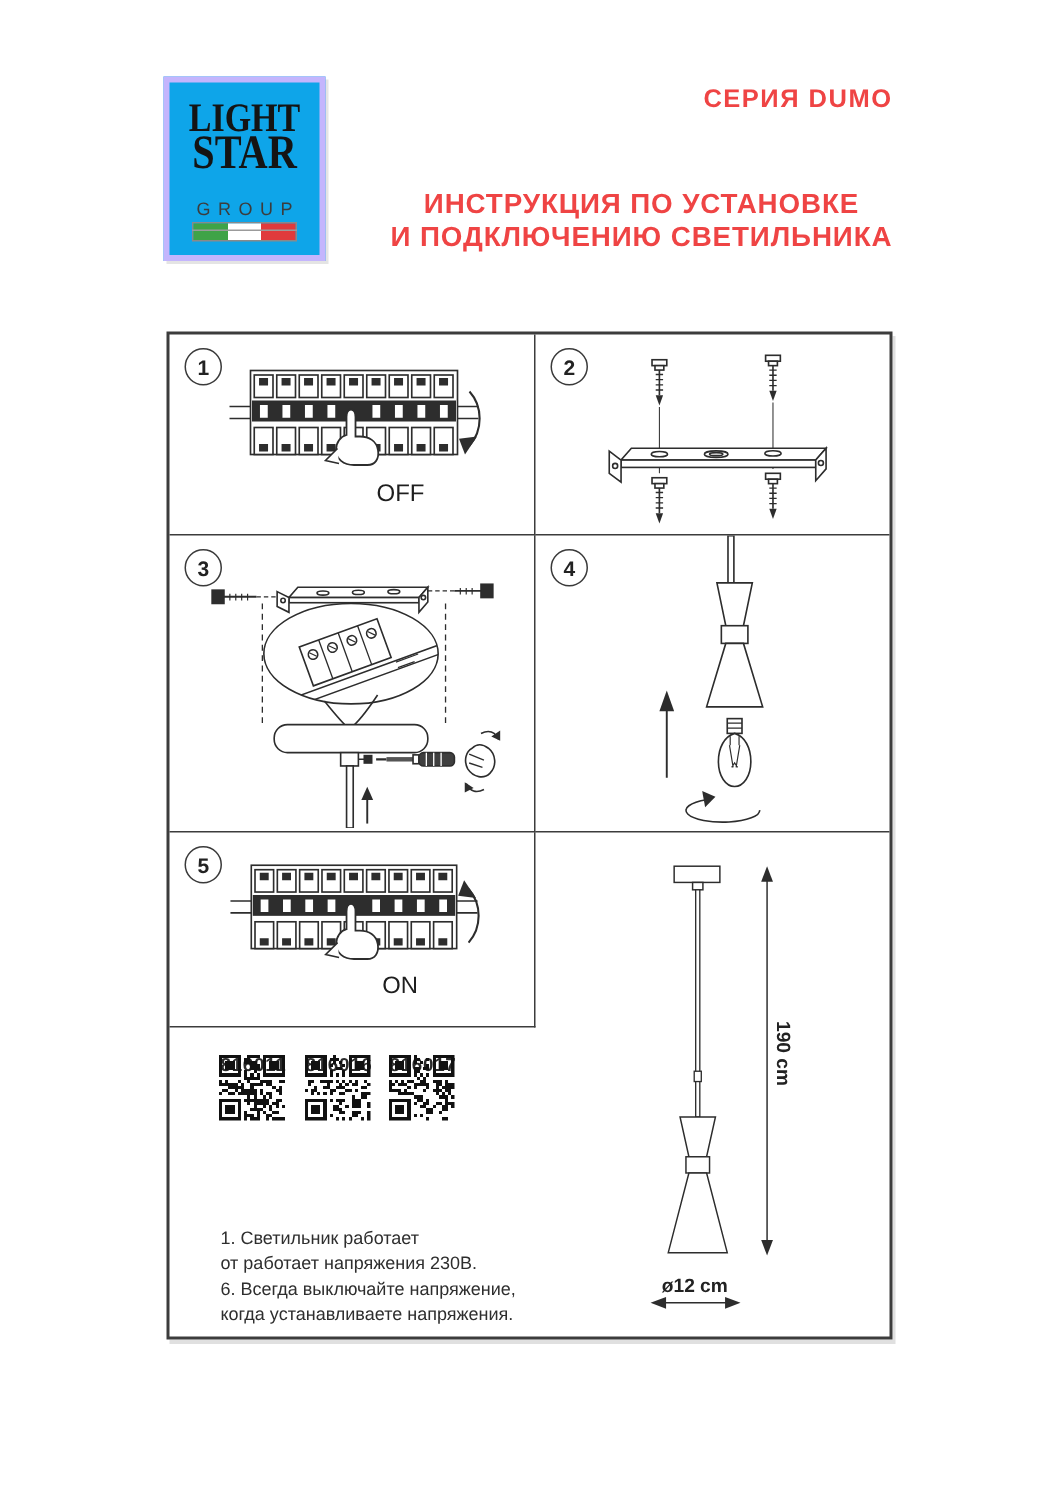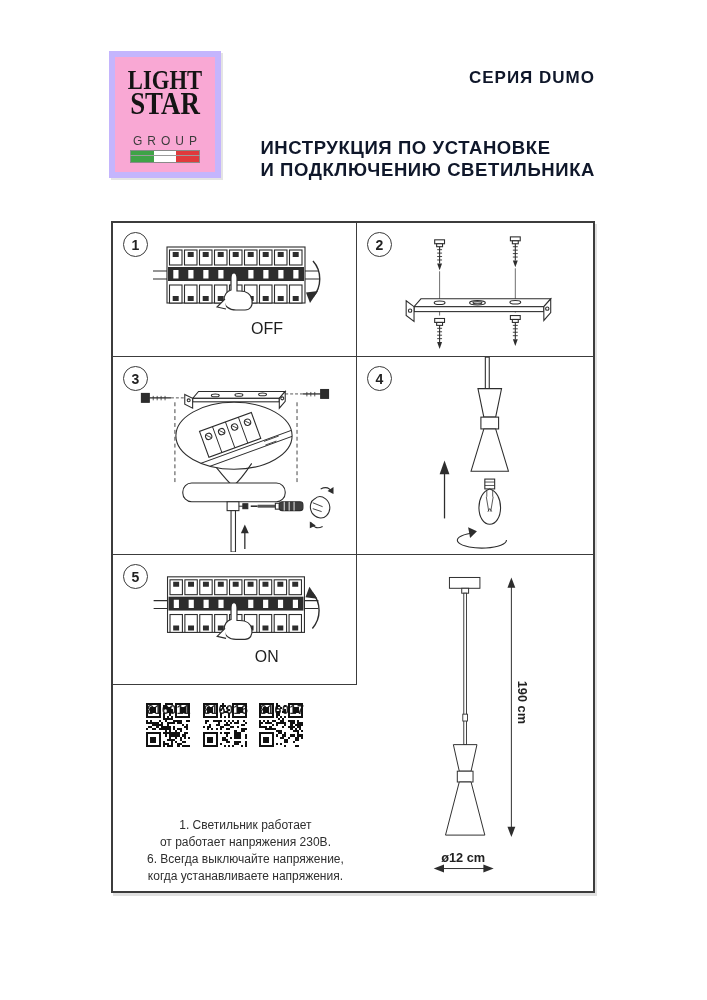--- a/index.html
+++ b/index.html
@@ -1,30 +1,30 @@
 <!DOCTYPE html>
 <html><head>
 <meta charset="utf-8">
 <style>
   html,body{margin:0;padding:0;background:#fff;}
   body{width:707px;height:1000px;position:relative;font-family:"Liberation Sans",sans-serif;overflow:hidden;}
 
   
-  .logo-box{position:absolute;left:109px;top:51px;width:100px;height:115px;border:6px solid #c4b5fd;
-            background:#f9a8d4;box-shadow:2px 2px 0 #e4e4e4;}
+  .logo-box{position:absolute;left:109px;top:51px;width:100px;height:115px;border:4px solid #c4b5fd;
+            background:#0ea5e9;box-shadow:2px 2px 0 #e4e4e4;}
   .logo-light{font-family:"Liberation Serif",serif;font-weight:700;font-size:27px;line-height:21px;
               color:#141414;text-align:center;margin-top:13px;transform:scaleX(.84);}
   .logo-star{font-family:"Liberation Serif",serif;font-weight:700;font-size:32px;line-height:24px;
              color:#141414;text-align:center;transform:scaleX(.84);}
   .logo-group{font-size:12px;letter-spacing:5px;color:#3c3c3c;text-align:center;margin-top:19px;padding-left:5px;}
   .flag{position:absolute;left:15px;top:93px;width:68px;height:11px;border:1px solid #8a8a8a;display:flex;}
   .flag>div{flex:1;}
   .flag-line{position:absolute;left:15px;top:98px;width:70px;height:1px;background:#9b9b9b;}
 
-  .hdr{position:absolute;right:112px;text-align:left;color:#0f172a;font-weight:700;margin-top:12px;}
+  .hdr{position:absolute;right:112px;text-align:center;color:#ef4444;font-weight:700;}
   .hdr-series{top:54px;font-size:17px;line-height:23px;letter-spacing:1px;}
   .hdr-title{top:125px;font-size:18.5px;line-height:22px;letter-spacing:.6px;}
 
   
   .itable{position:absolute;left:111px;top:221px;width:484px;height:672px;border:2px solid #3c3c3c;
           box-sizing:border-box;background:#fff;box-shadow:2px 3px 0 #e0e0e0;}
   .cell{position:absolute;box-sizing:border-box;}
   .cell svg{position:absolute;left:0;top:0;display:block;}
   #c1{left:0;top:0;width:244px;height:134px;border-right:1.5px solid #3c3c3c;border-bottom:1.5px solid #3c3c3c;}
   #c2{left:244px;top:0;width:236px;height:134px;border-bottom:1.5px solid #3c3c3c;}
@@ -34,21 +34,21 @@
   #c6{left:244px;top:332px;width:236px;height:336px;}
   #c7{left:0;top:462px;width:244px;height:206px;}
 
   .badge{position:absolute;left:10px;top:9px;width:23px;height:23px;border:1.5px solid #3a3a3a;border-radius:50%;
          display:flex;align-items:center;justify-content:center;font-size:14px;font-weight:700;color:#222;background:#fff;z-index:2;}
 
   
   .qr-item{position:absolute;width:46px;text-align:center;}
   .qr-item .qr-label{font-size:12.5px;font-weight:700;color:#2b2b2b;letter-spacing:.5px;display:block;margin-bottom:4px;}
   .qr-item .qr{width:44px;height:44px;margin:0 auto;}
-  .notes{position:absolute;left:34px;top:132px;font-size:12px;line-height:17px;color:#2e2e2e;white-space:nowrap;text-align:center;}
+  .notes{position:absolute;left:34px;top:132px;font-size:12px;line-height:17px;color:#2e2e2e;white-space:nowrap;}
 </style>
 </head>
 <body>
 
 <svg width="0" height="0" style="position:absolute" aria-hidden="true">
   <defs>
     <g id="g-screw-v" stroke="#2d2d2d" stroke-width="1.1" fill="#fff">
       <rect x="-5" y="0" width="10" height="4"></rect>
       <rect x="-3" y="4" width="6" height="3"></rect>
       <path d="M0,7 V24"></path>

